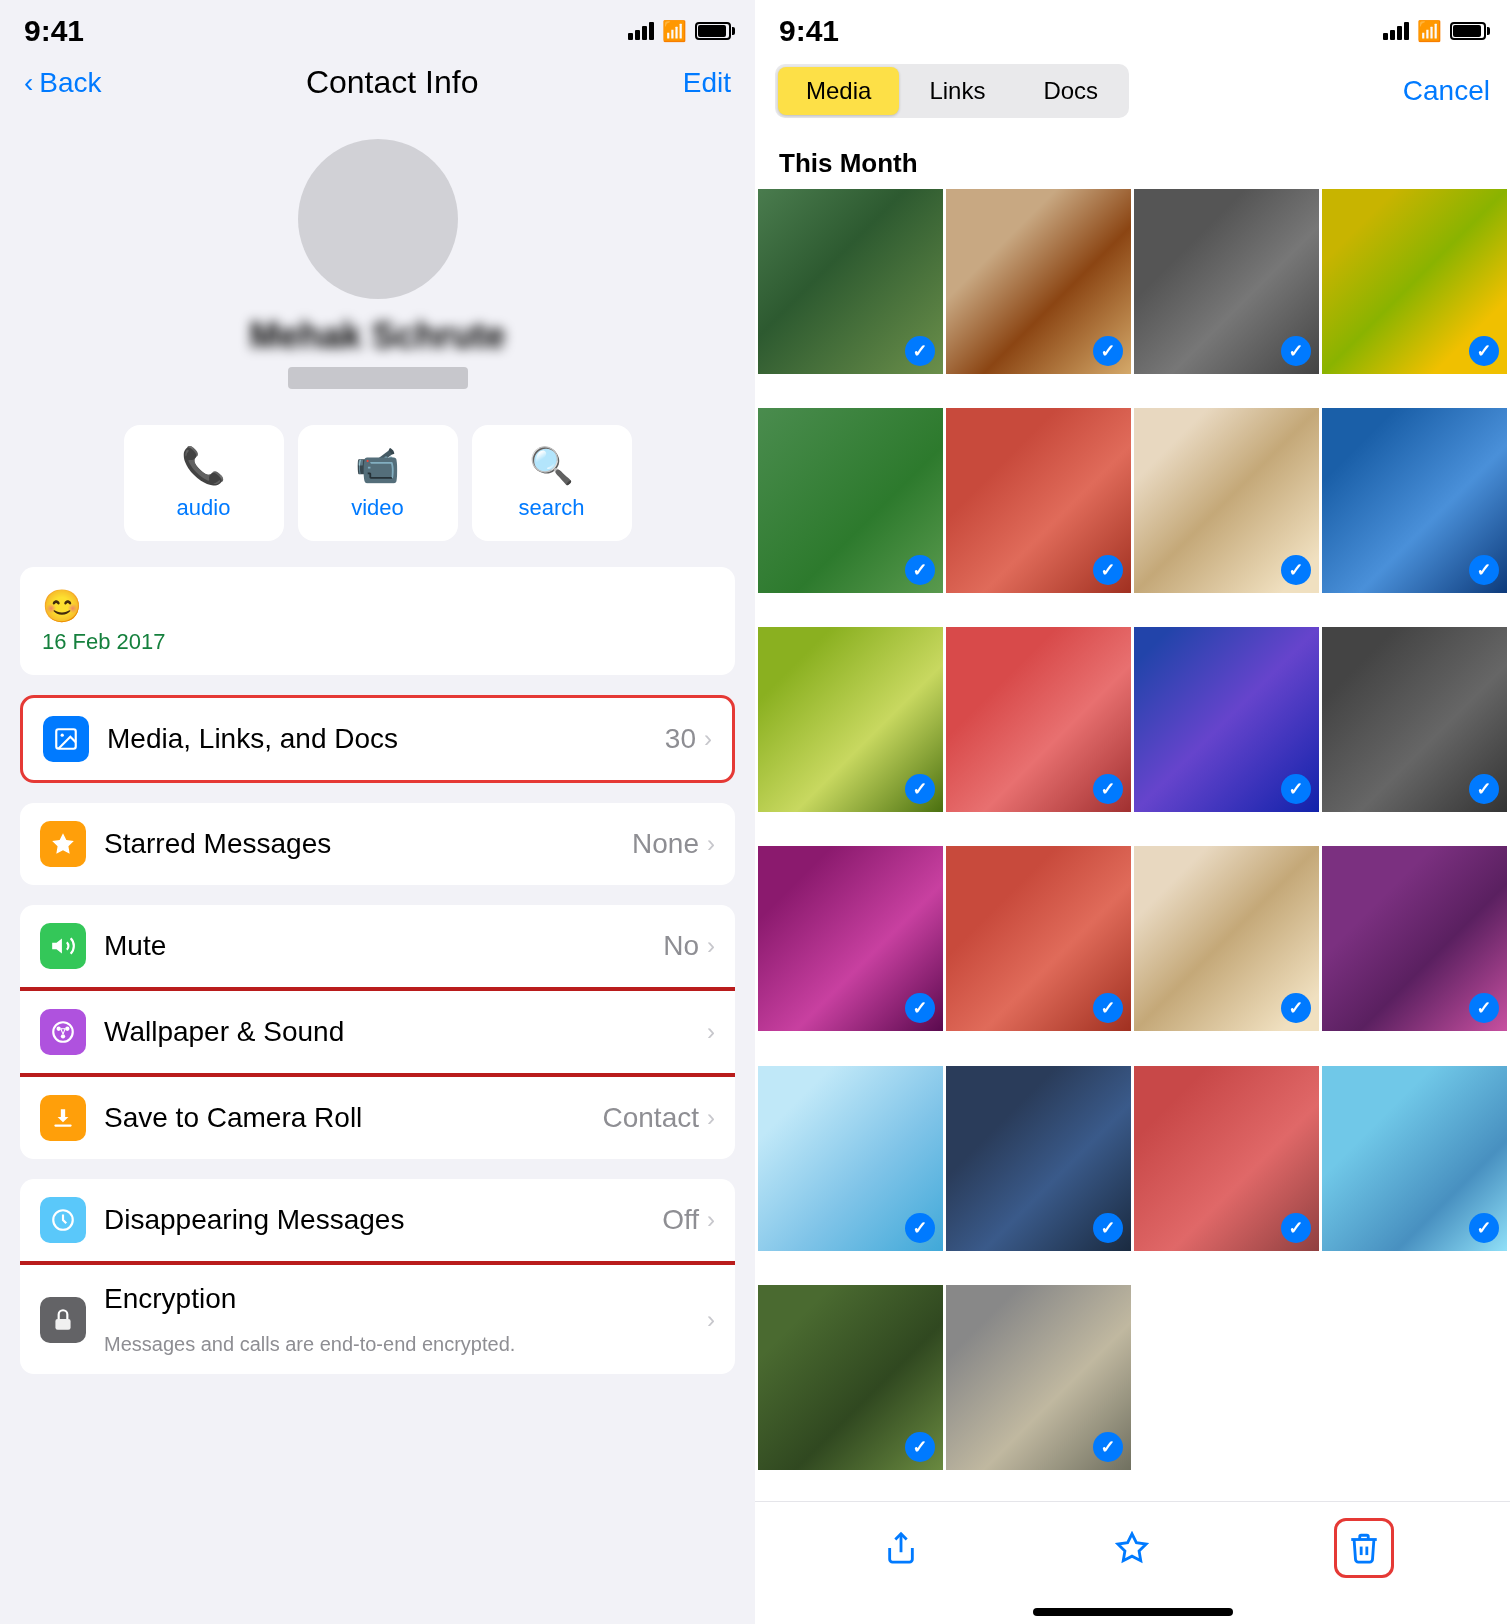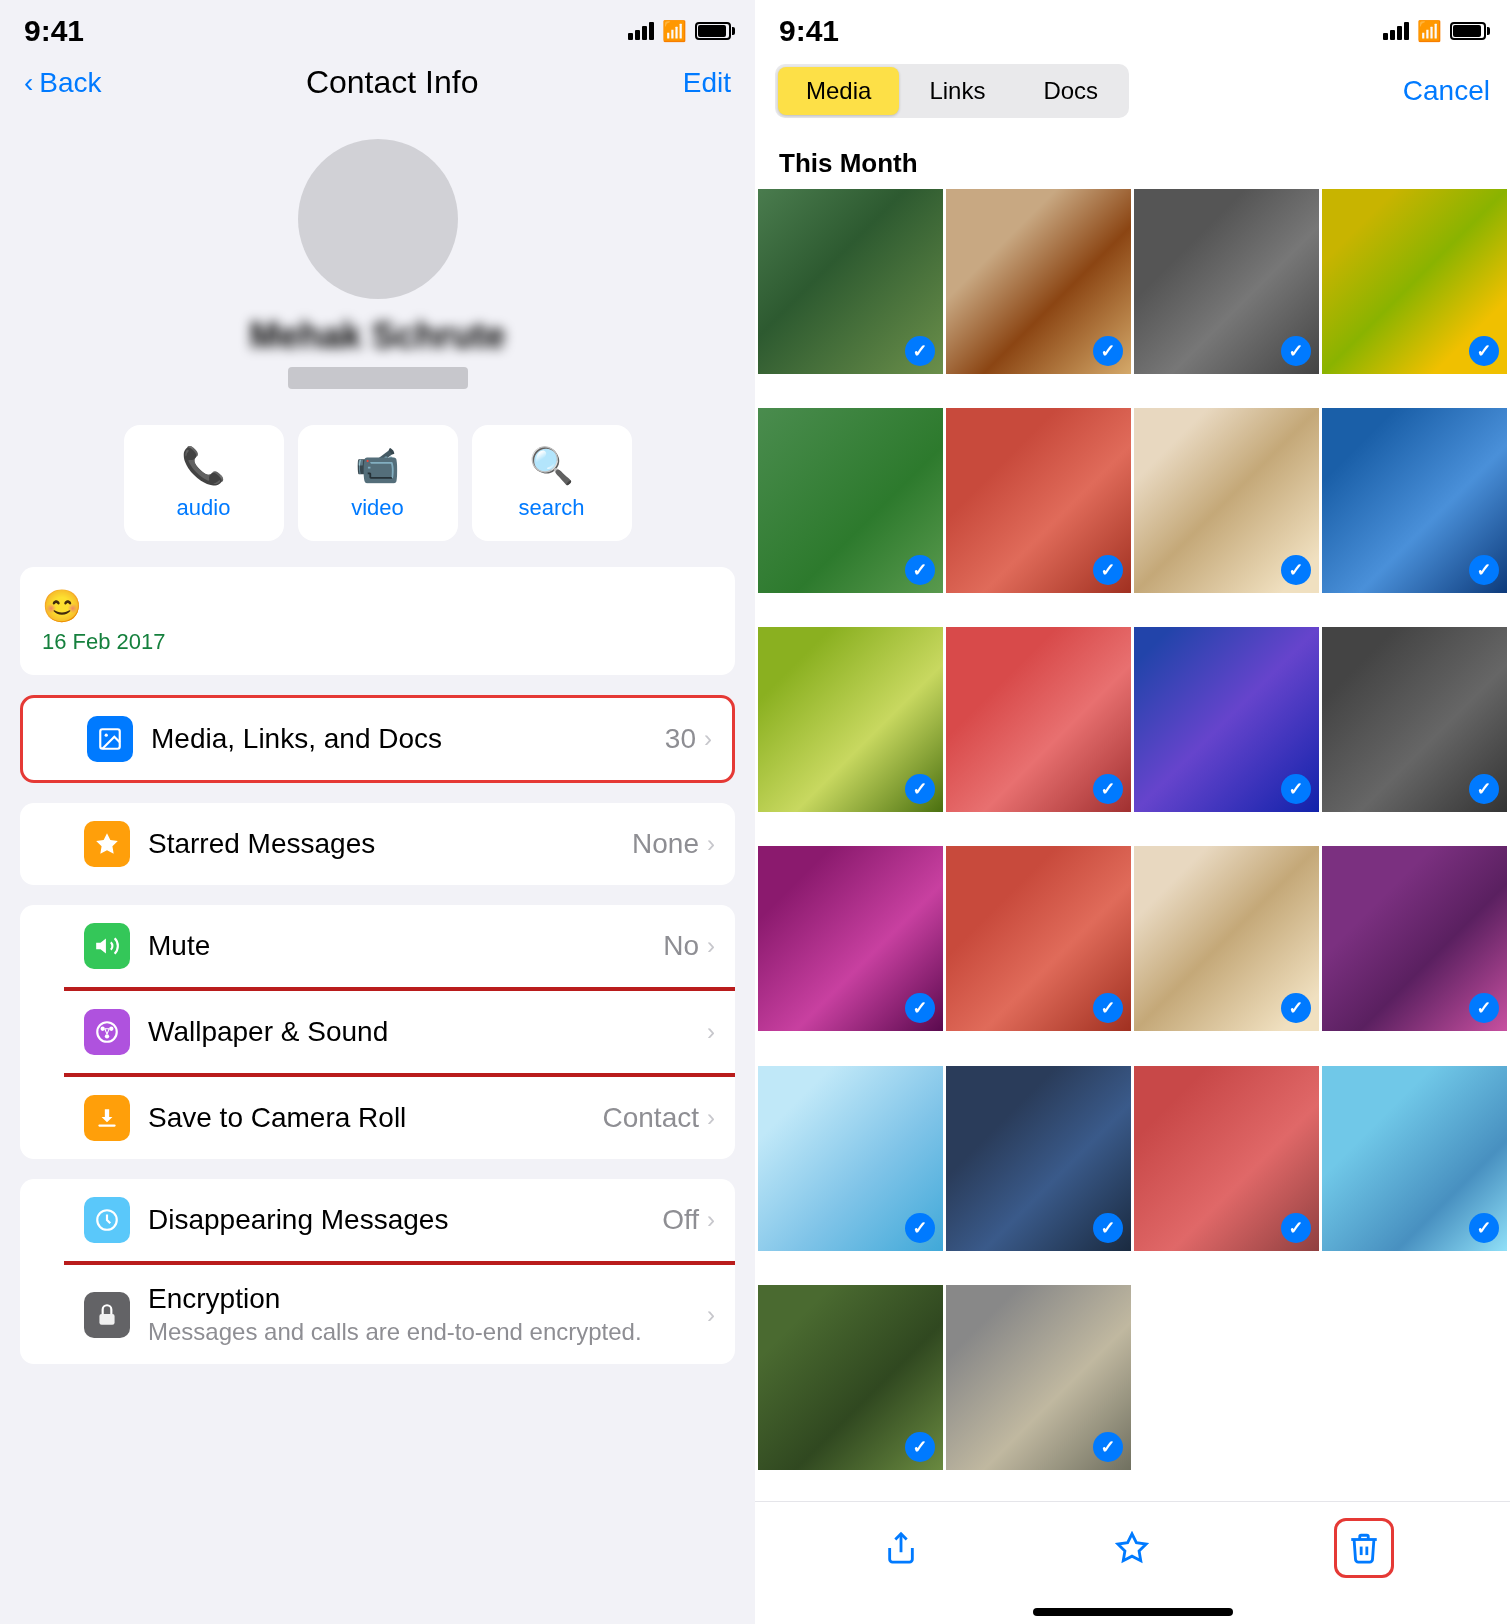--- a/index.html
+++ b/index.html
@@ -127,21 +127,20 @@
       padding: 20px 22px;
     }
     .emoji-icon { font-size: 32px; }
     .emoji-date { font-size: 22px; color: #15803d; margin-top: 4px; }
 
     .settings-group {
       background: #fff;
       margin: 10px 20px;
       border-radius: 14px;
       overflow: hidden;
-      padding-left: 44px;
     }
     .settings-group.highlighted {
       border: 3px solid #e53935;
     }
 
     .settings-row {
       display: flex;
       align-items: center;
       padding: 18px 20px;
       border-bottom: 4px solid #b91c1c;
@@ -464,23 +463,23 @@
       <span class="settings-value">Off</span>
       <span class="chevron">›</span>
     </div>
     <div class="settings-row">
       <div class="settings-icon icon-lock">
         <svg width="26" height="26" viewBox="0 0 24 24" fill="white">
           <rect x="5" y="11" width="14" height="10" rx="2" fill="white" opacity="0.9"></rect>
           <path d="M8,11 V7 a4,4 0 0,1 8,0 v4" fill="none" stroke="white" stroke-width="2"></path>
         </svg>
       </div>
-      <div style="flex:1; display:flex; flex-direction:column;">
+      <div style="flex:1; display:flex; flex-direction:column;gap:15px;">
         <span class="settings-label">Encryption</span>
-        <span style="font-size:24px; color:#8e8e93; margin-top:3px;">Messages and calls are end-to-end encrypted.</span>
+        <span style="font-size:20px; color:#8e8e93; margin-top:3px;">Messages and calls are end-to-end encrypted.</span>
       </div>
       <span class="chevron">›</span>
     </div>
   </div>
 </div>
 
 <div class="right-panel">
 
   <div class="right-status-bar">
     <span class="status-time">9:41</span>

